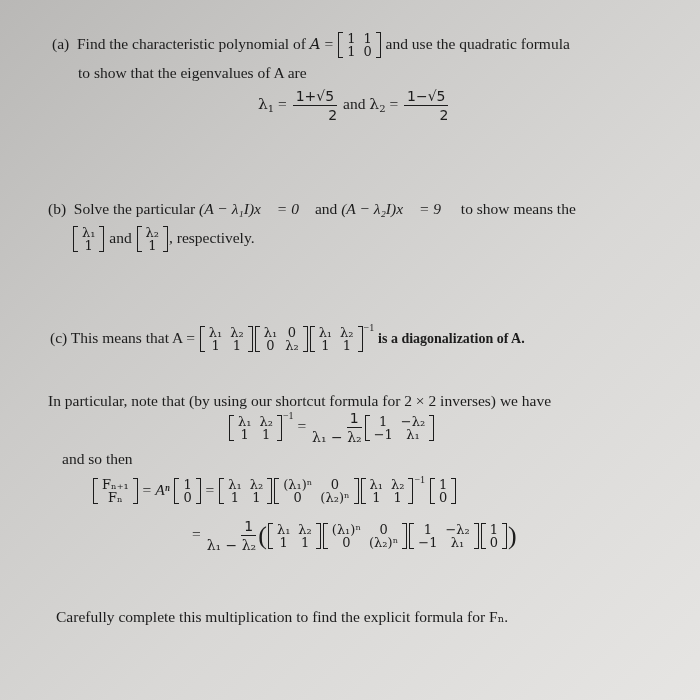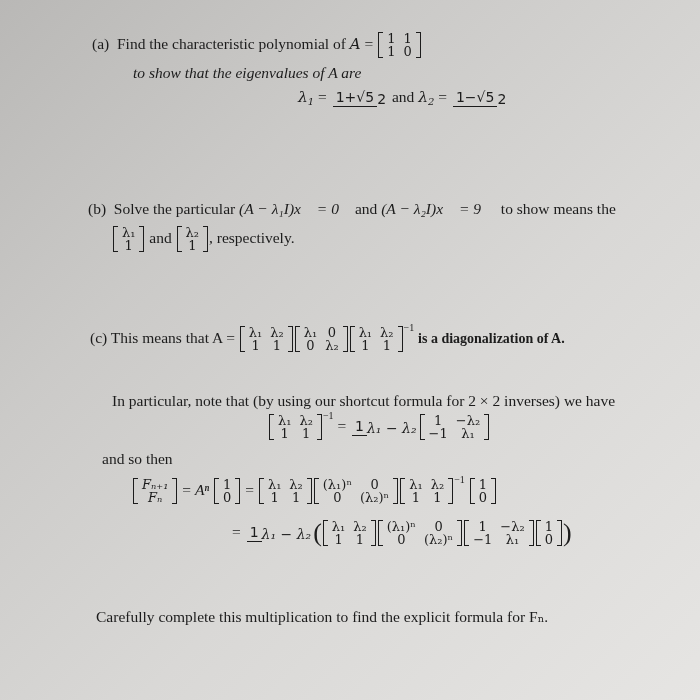--- a/index.html
+++ b/index.html
@@ -2,35 +2,35 @@
 <html><head>
 <meta charset="utf-8">
 <style>
   html,body{margin:0;padding:0;}
   body{
     width:700px;height:700px;overflow:hidden;position:relative;
     background:linear-gradient(135deg,#b9b8b6 0%,#cbcac8 30%,#d9d8d6 60%,#e6e5e3 100%);
     font-family:"Liberation Serif","DejaVu Serif",serif;
     color:#1c1c1c;
   }
-  .t{position:absolute;white-space:nowrap;font-size:15.5px;margin-left:40px;}
+  .t{position:absolute;white-space:nowrap;font-size:15.5px;}
   .m{font-family:"DejaVu Serif","Liberation Serif",serif;font-size:15px;}
   i{font-style:italic;}
   .sub{font-size:10px;vertical-align:-3px;}
   .sup{font-size:10px;vertical-align:7px;}
   .mat{display:inline-flex;align-items:center;vertical-align:middle;position:relative;margin:0 1px;}
   .mat .br{font-family:"DejaVu Sans",sans-serif;font-weight:200;width:4px;align-self:stretch;border:1.2px solid #1c1c1c;}
   .mat .bl{border-right:none;}
   .mat .brr{border-left:none;}
   .mat table{border-collapse:collapse;font-size:13px;line-height:13px;}
   .mat td{padding:0 4px;text-align:center;font-family:"DejaVu Serif",serif;}
-  .frac{display:inline-flex;align-items:center;vertical-align:middle;margin:0 2px;font-family:"DejaVu Sans",sans-serif;font-size:14px;}
+  .frac{display:inline-flex;flex-direction:column;align-items:flex-end;vertical-align:middle;margin:0 2px;font-family:"DejaVu Sans",sans-serif;font-size:14px;}
   .frac .num{border-bottom:1.3px solid #1c1c1c;padding:0 3px 1px;line-height:16px;}
   .frac .den{line-height:16px;padding-top:1px;}
-  .lam{font-family:"DejaVu Serif",serif;font-style:italic;}
+  .lam{font-family:"DejaVu Serif",serif;}
 </style>
 </head>
 <body>
 
 <div class="t" style="left:52px;top:32px;">
   <span>(a)</span>&nbsp;
   <span>Find the characteristic polynomial of</span>
   <i class="m">A</i> =
   <span class="mat">
     <span class="br bl"></span>
@@ -41,22 +41,23 @@
             <td>1</td>
           </tr>
     <tr>
             <td>1</td>
             <td>0</td>
           </tr>
         </tbody>
       </table>
     <span class="br brr"></span>
   </span>
-</div>
-<div class="t" style="left:93px;top:64px;font-style:italic;">to show that the eigenvalues of A are</div>
+  <span>and use the quadratic formula</span>
+</div>
+<div class="t" style="left:78px;top:64px;">to show that the eigenvalues of A are</div>
 <div class="t" style="left:258px;top:88px;">
   <span class="lam">λ<span class="sub">1</span></span> =
   <span class="frac">
       <span class="num">1+√5</span>
       <span class="den">2</span>
     </span>
   <span>and</span>
   <span class="lam">λ<span class="sub">2</span></span> =
   <span class="frac">
       <span class="num">1−√5</span>
@@ -148,21 +149,21 @@
           <tr>
             <td>1</td>
             <td>1</td>
           </tr>
         </tbody>
       </table>
       <span class="br brr"></span>
     </span><span class="sup" style="vertical-align:12px;">−1</span>
   <span style="font-size:14px;font-weight:bold;">is a diagonalization of A.</span>
 </div>
-<div class="t" style="left:72px;top:392px;text-align:right;">In particular, note that (by using our shortcut formula for 2 × 2 inverses) we have</div>
+<div class="t" style="left:48px;top:392px;text-align:right;">In particular, note that (by using our shortcut formula for 2 × 2 inverses) we have</div>
 <div class="t" style="left:228px;top:410px;">
   <span class="mat">
       <span class="br bl"></span>
       <table>
         <tbody>
           <tr>
             <td>λ₁</td>
             <td>λ₂</td>
           </tr>
           <tr>

